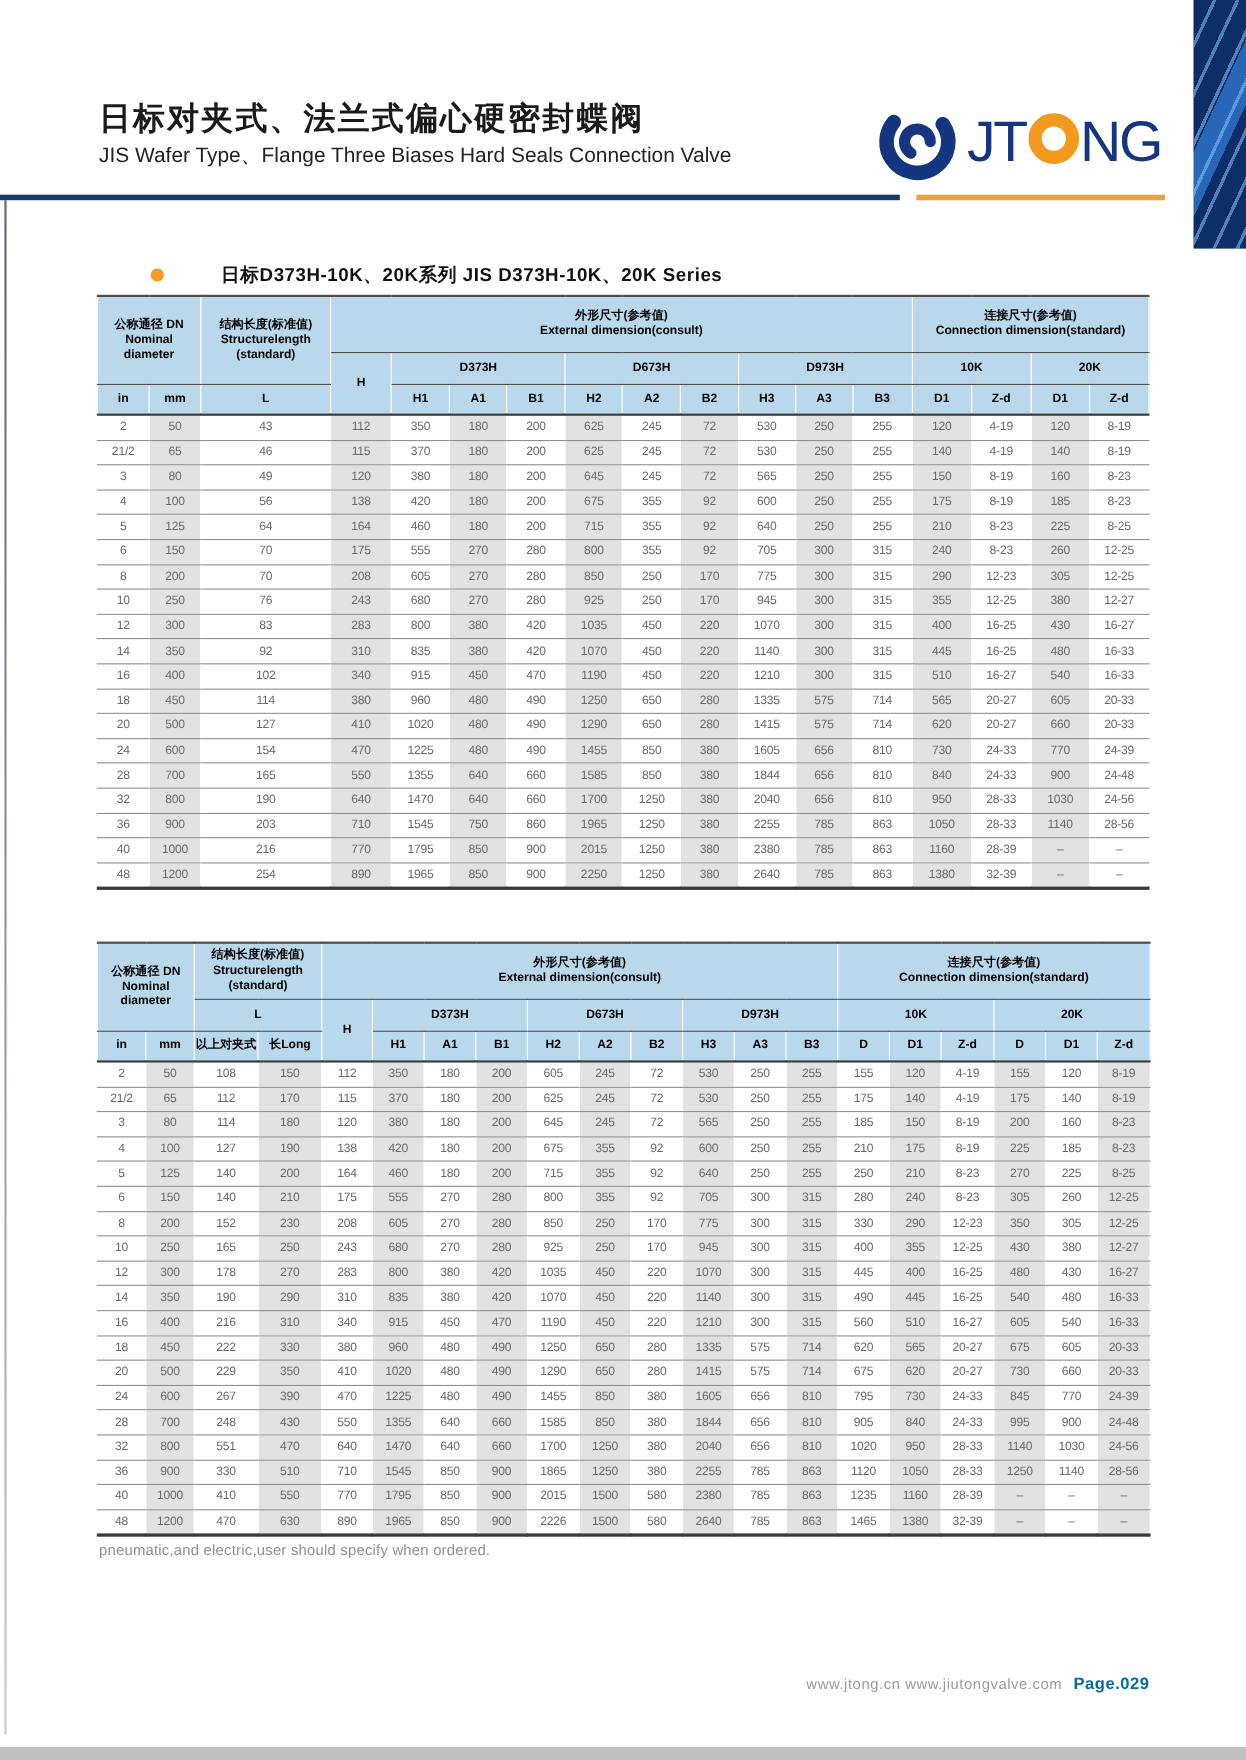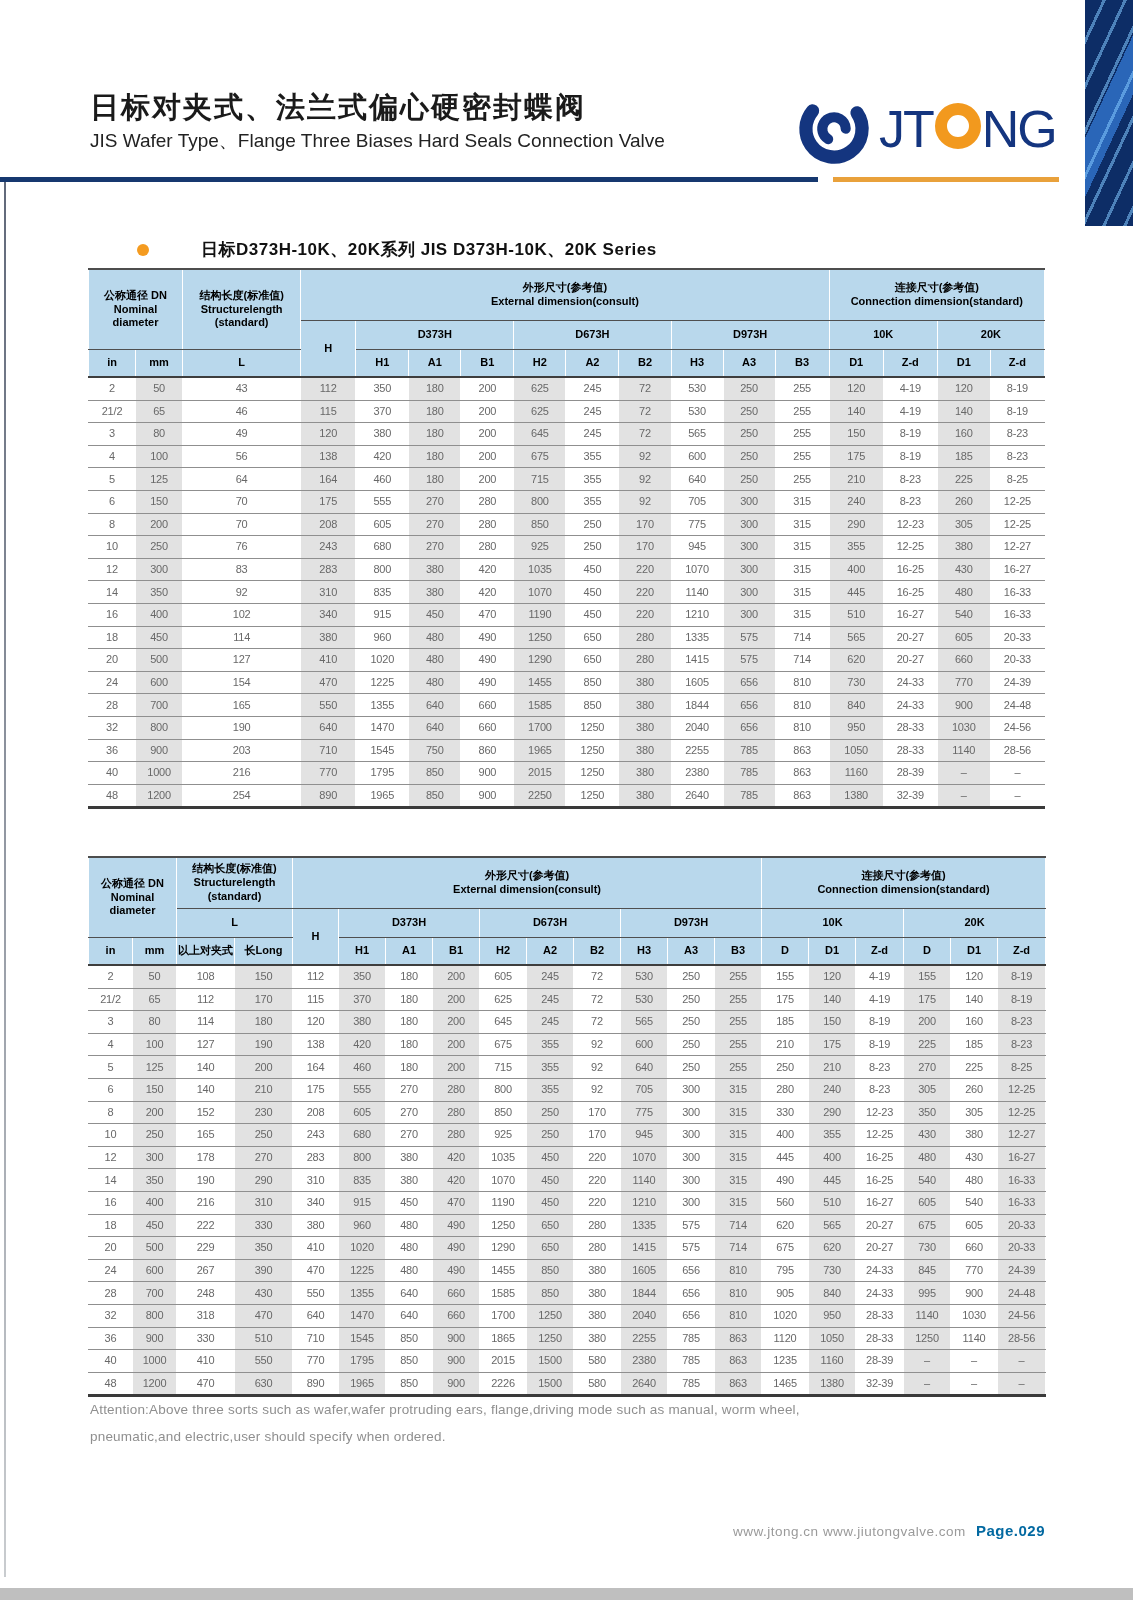--- a/index.html
+++ b/index.html
@@ -908,21 +908,21 @@
             <td>905</td>
             <td>840</td>
             <td>24-33</td>
             <td>995</td>
             <td>900</td>
             <td>24-48</td>
           </tr>
           <tr>
             <td>32</td>
             <td>800</td>
-            <td>318</td>
+            <td>551</td>
             <td>470</td>
             <td>640</td>
             <td>1470</td>
             <td>640</td>
             <td>660</td>
             <td>1700</td>
             <td>1250</td>
             <td>380</td>
             <td>2040</td>
             <td>656</td>
@@ -998,21 +998,20 @@
             <td>32-39</td>
             <td>–</td>
             <td>–</td>
             <td>–</td>
           </tr>
         </tbody>
       </table>
   </div>
 
   <div class="notes">
-    <div class="note-en">Attention:Above three sorts such as wafer,wafer protruding ears, flange,driving mode such as manual, worm wheel,</div>
     <div class="note-en">pneumatic,and electric,user should specify when ordered.</div>
   </div>
 
   <div class="footer">
     <span>www.jtong.cn</span>
     <span> </span>
     <span>www.jiutongvalve.com</span>
     <span class="pageno">Page.029</span>
   </div>
 

